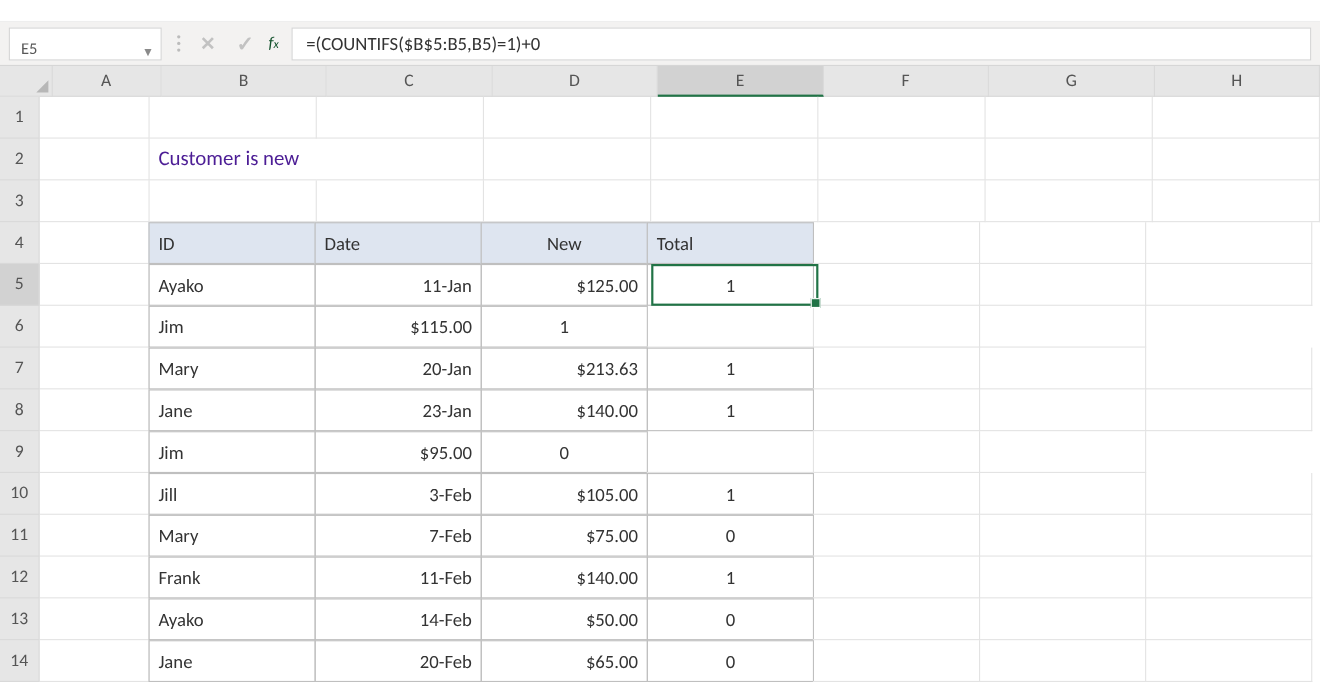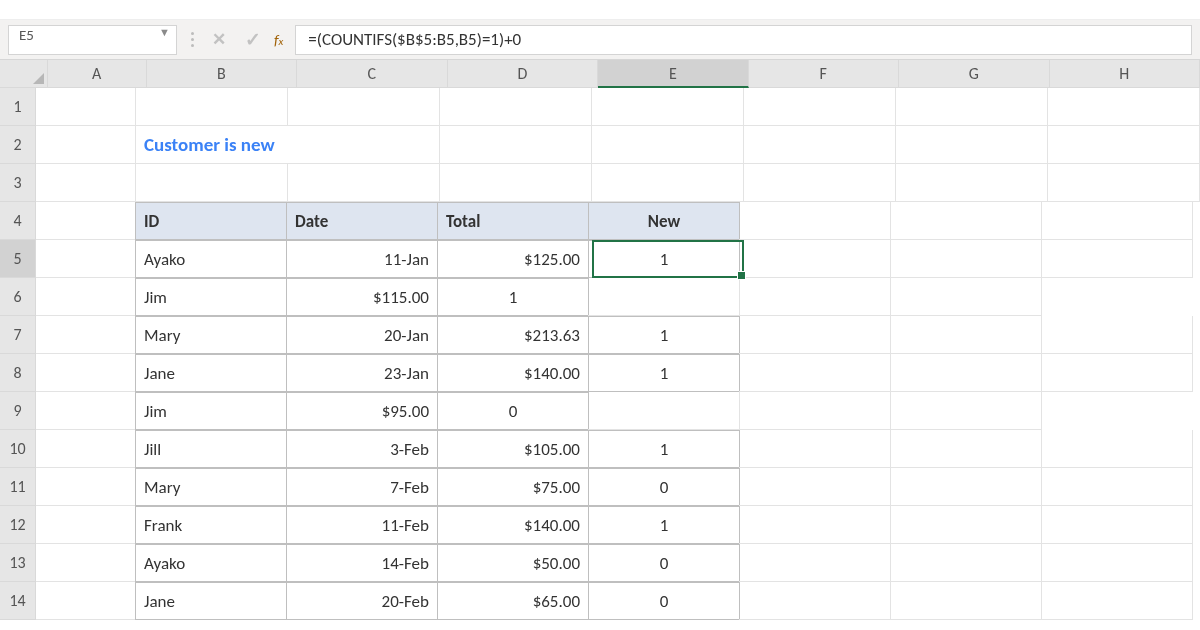--- a/index.html
+++ b/index.html
@@ -17,26 +17,26 @@
 
 .formula-bar {
   display: flex;
   align-items: center;
   height: 40px;
   background: #f3f2f1;
   border-bottom: 1px solid #d6d6d6;
   padding: 4px 8px;
 }
 .name-box {
-  width: 169px;
+  width: 139px;
   height: 30px;
   background: #fff;
   border: 1px solid #d4d4d4;
   display: flex;
-  align-items: flex-start;
+  align-items: flex-end;
   justify-content: space-between;
   padding: 0 6px 0 10px;
   color: #595959;
   font-size: 15px;
 }
 .name-box .chev {
   color: #8a8a8a;
   font-size: 11px;
 }
 .fb-sep {
@@ -59,21 +59,21 @@
   align-items: center;
   justify-content: center;
   color: #c2c2c2;
   font-size: 17px;
   font-weight: bold;
 }
 .fb-btn.cancel { color: #c2c2c2; }
 .fb-btn.enter { color: #c2c2c2; font-size:19px;}
 .fx-label {
   font-style: italic;
-  color: #a16207;
+  color: #14532d;
   font-size: 15px;
   padding: 0 12px 0 4px;
   text-align: center;
 }
 .formula-input {
   flex: 1;
   height: 30px;
   background: #fff;
   border: 1px solid #d4d4d4;
   padding: 0 12px;
@@ -173,28 +173,28 @@
 .cH { width: 152px; }
 
 
 .tbl .cell {
   border: 1px solid #bfbfbf;
   margin-right: -1px;
   margin-bottom: -1px;
 }
 .tbl-header {
   background: #dee5f0;
-  font-weight: bold;
+  font-weight: normal;
   color: #333;
 }
 
 .title {
-  font-weight: bold;
+  font-weight: normal;
   font-size: 19px;
-  color: #3b82f6;
+  color: #4c1d95;
 }
 
 
 .active-cell-overlay {
   position: absolute;
   border: 2px solid #217346;
   pointer-events: none;
 }
 .active-cell-overlay::after {
   content: "";
@@ -296,22 +296,22 @@
       <div class="cell cE"></div>
       <div class="cell cF"></div>
       <div class="cell cG"></div>
       <div class="cell cH"></div>
     </div>
 
     <div class="row tbl">
       <div class="cell cA" style="border:none;border-right:1px solid #e3e3e3;border-bottom:1px solid #e3e3e3"></div>
       <div class="cell cB tbl-header">ID</div>
       <div class="cell cC tbl-header">Date</div>
+      <div class="cell cE tbl-header center">New</div>
       <div class="cell cD tbl-header">Total</div>
-      <div class="cell cE tbl-header center">New</div>
       <div class="cell cF" style="border:none;border-bottom:1px solid #e3e3e3;border-right:1px solid #e3e3e3"></div>
       <div class="cell cG" style="border:none;border-bottom:1px solid #e3e3e3;border-right:1px solid #e3e3e3"></div>
       <div class="cell cH" style="border:none;border-bottom:1px solid #e3e3e3;border-right:1px solid #e3e3e3"></div>
     </div>
 
     <div id="data-rows">
         <div class="row tbl">
           <div class="cell cA" style="border:none;border-right:1px solid #e3e3e3;border-bottom:1px solid #e3e3e3"></div>
           <div class="cell cB">Ayako</div>
           <div class="cell cC right">11-Jan</div>

